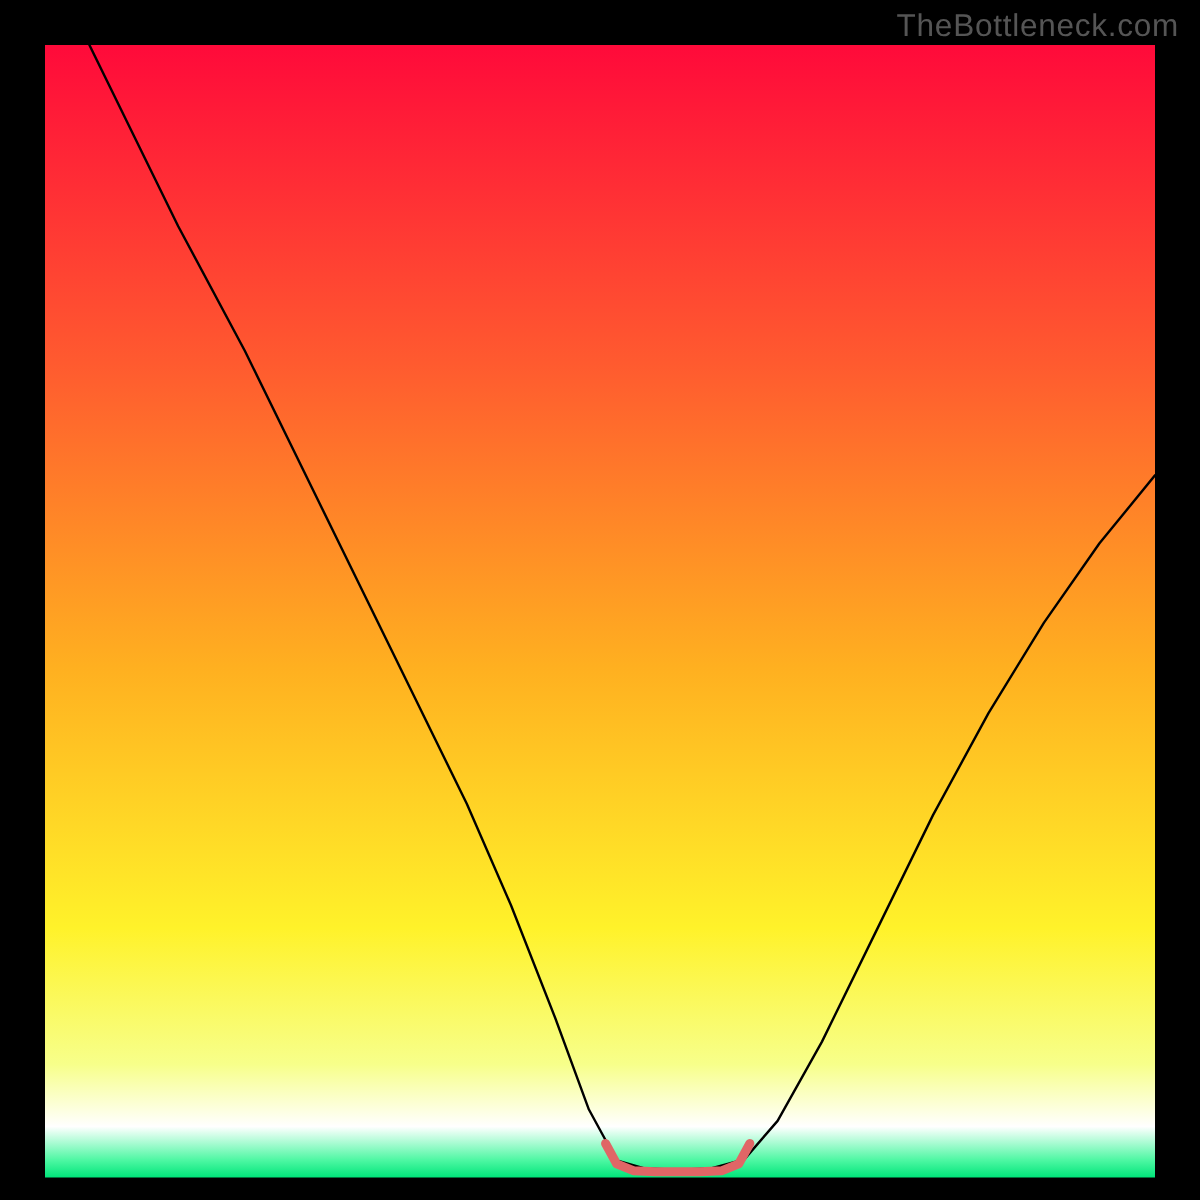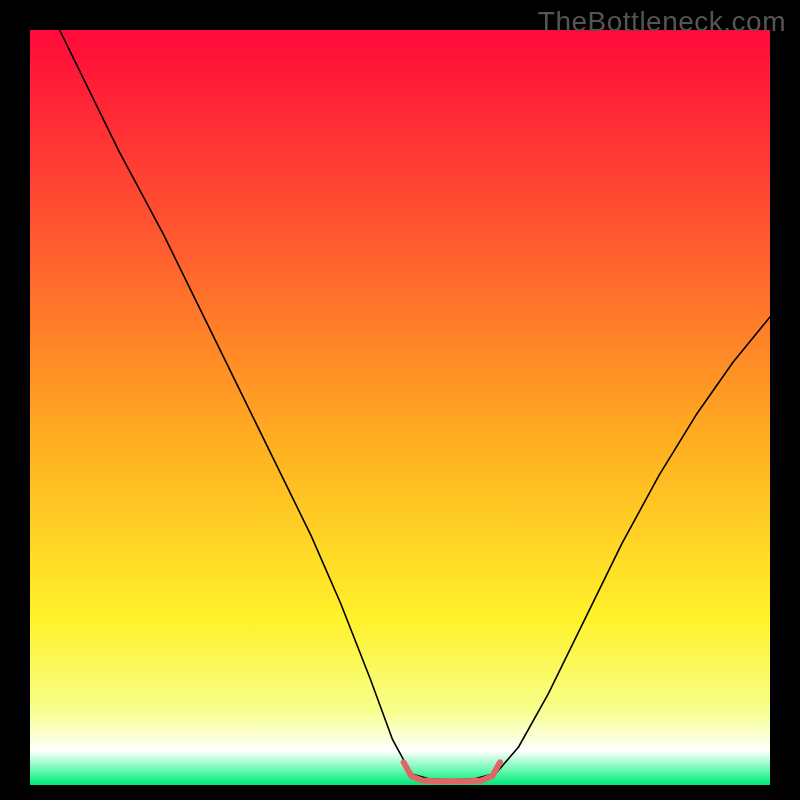--- a/index.html
+++ b/index.html
@@ -15,21 +15,21 @@
     position: relative;
     width: 800px;
     height: 800px;
     background: #000;
   }
   .watermark {
     position: absolute;
     top: 6px;
     right: 14px;
     color: #555;
-    font-size: 28px;
+    font-size: 21px;
     font-weight: 500;
     letter-spacing: 0.5px;
     z-index: 10;
     pointer-events: none;
   }
   svg {
     position: absolute;
     top: 0;
     left: 0;
   }

